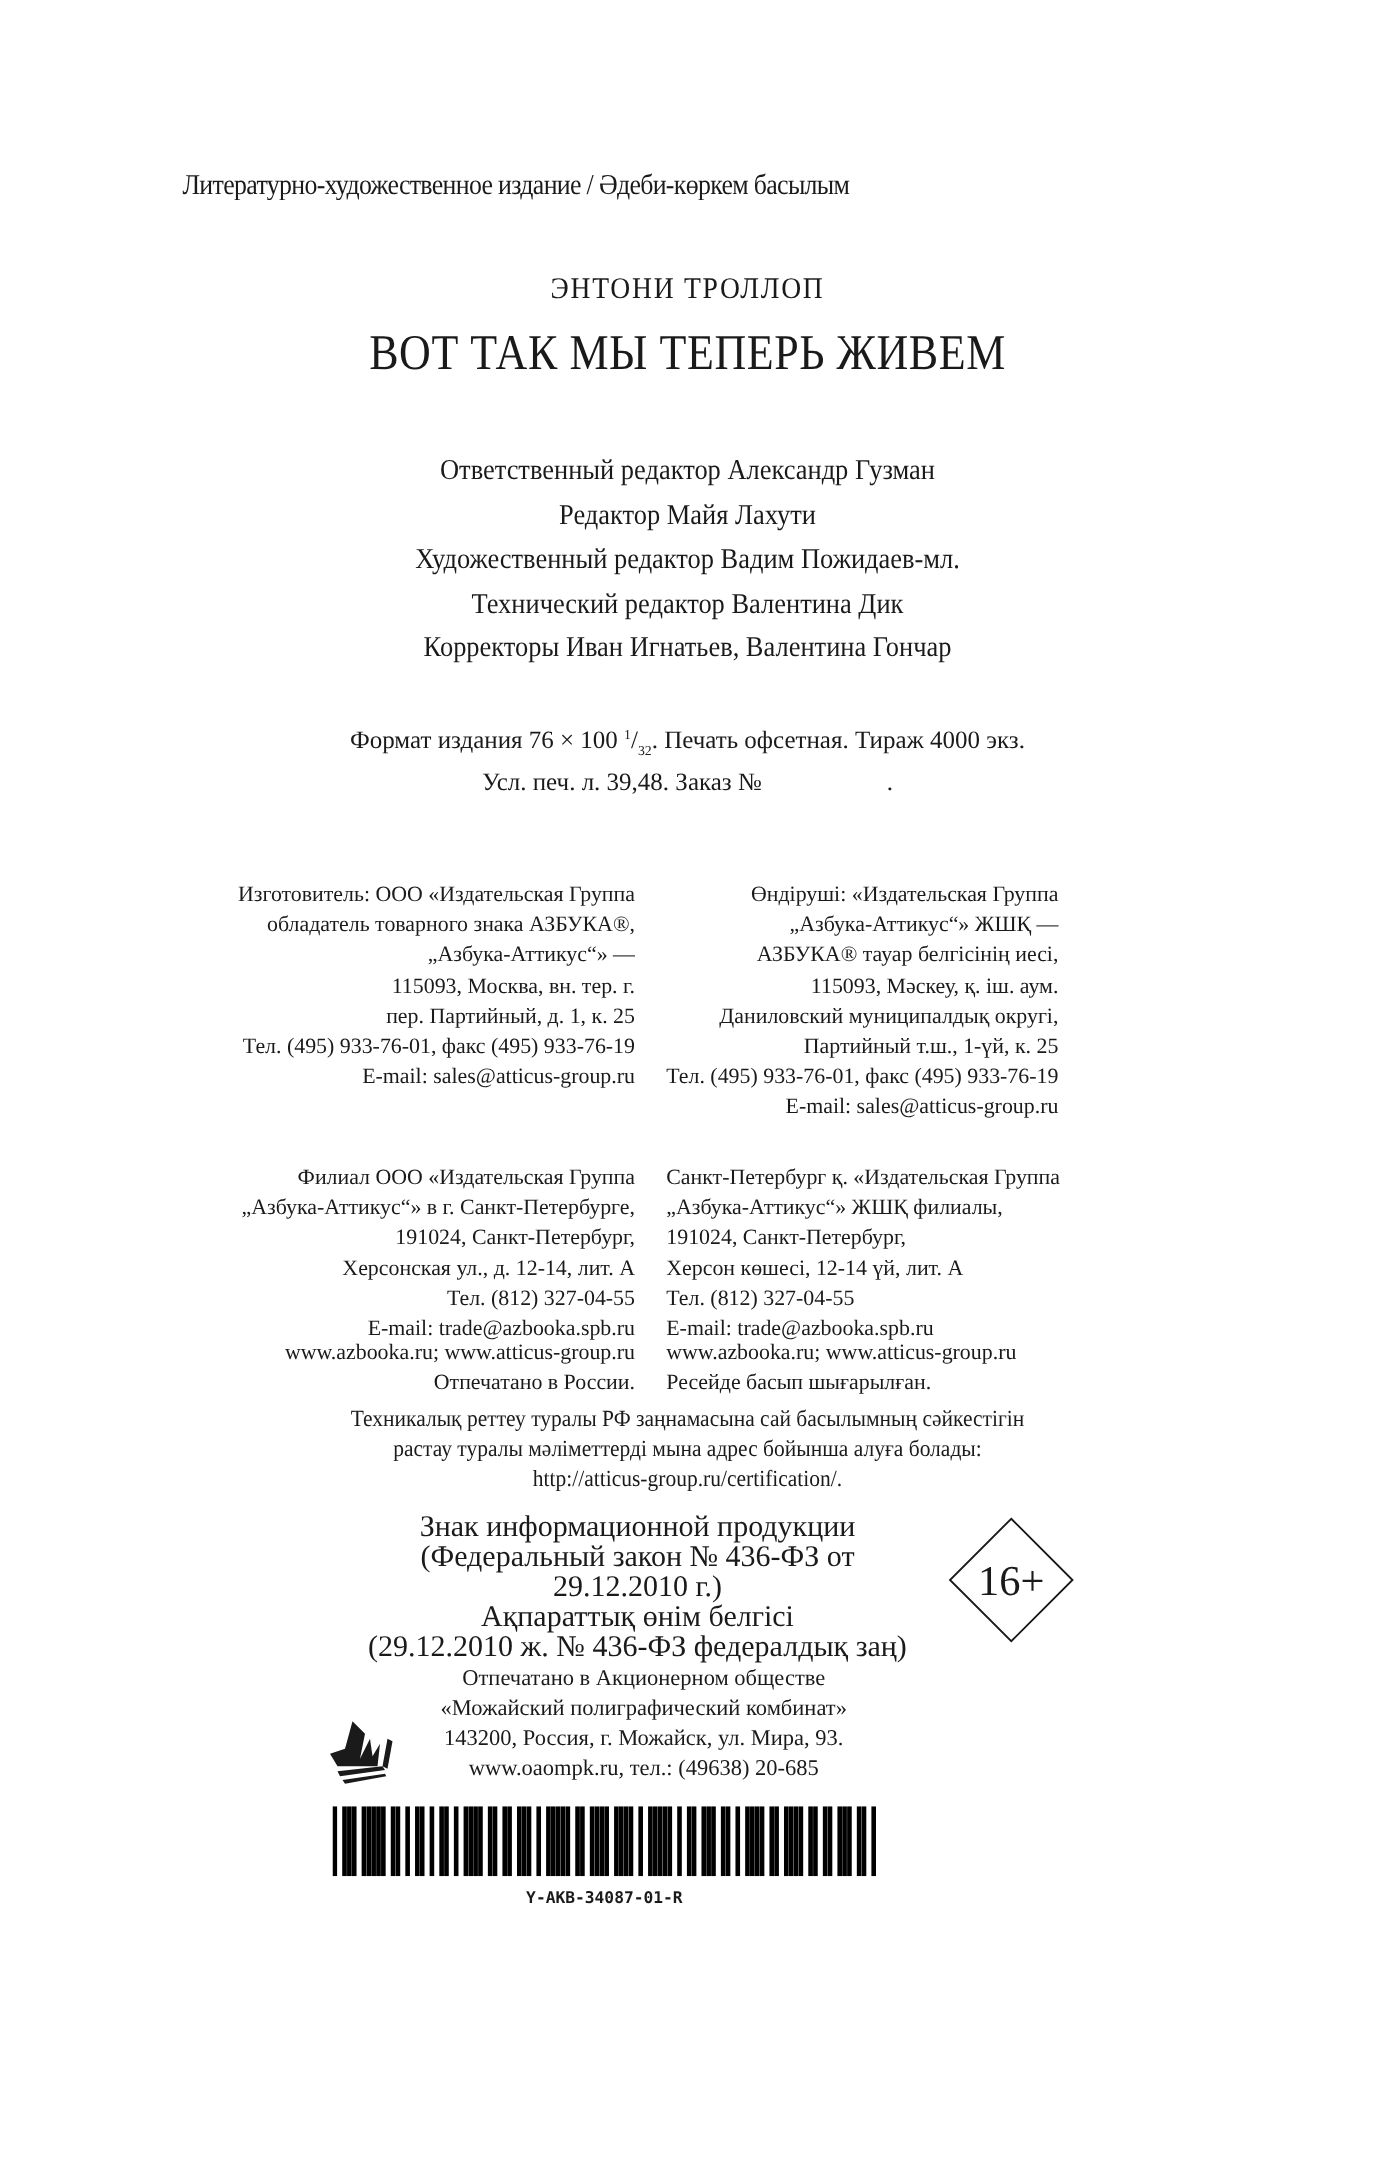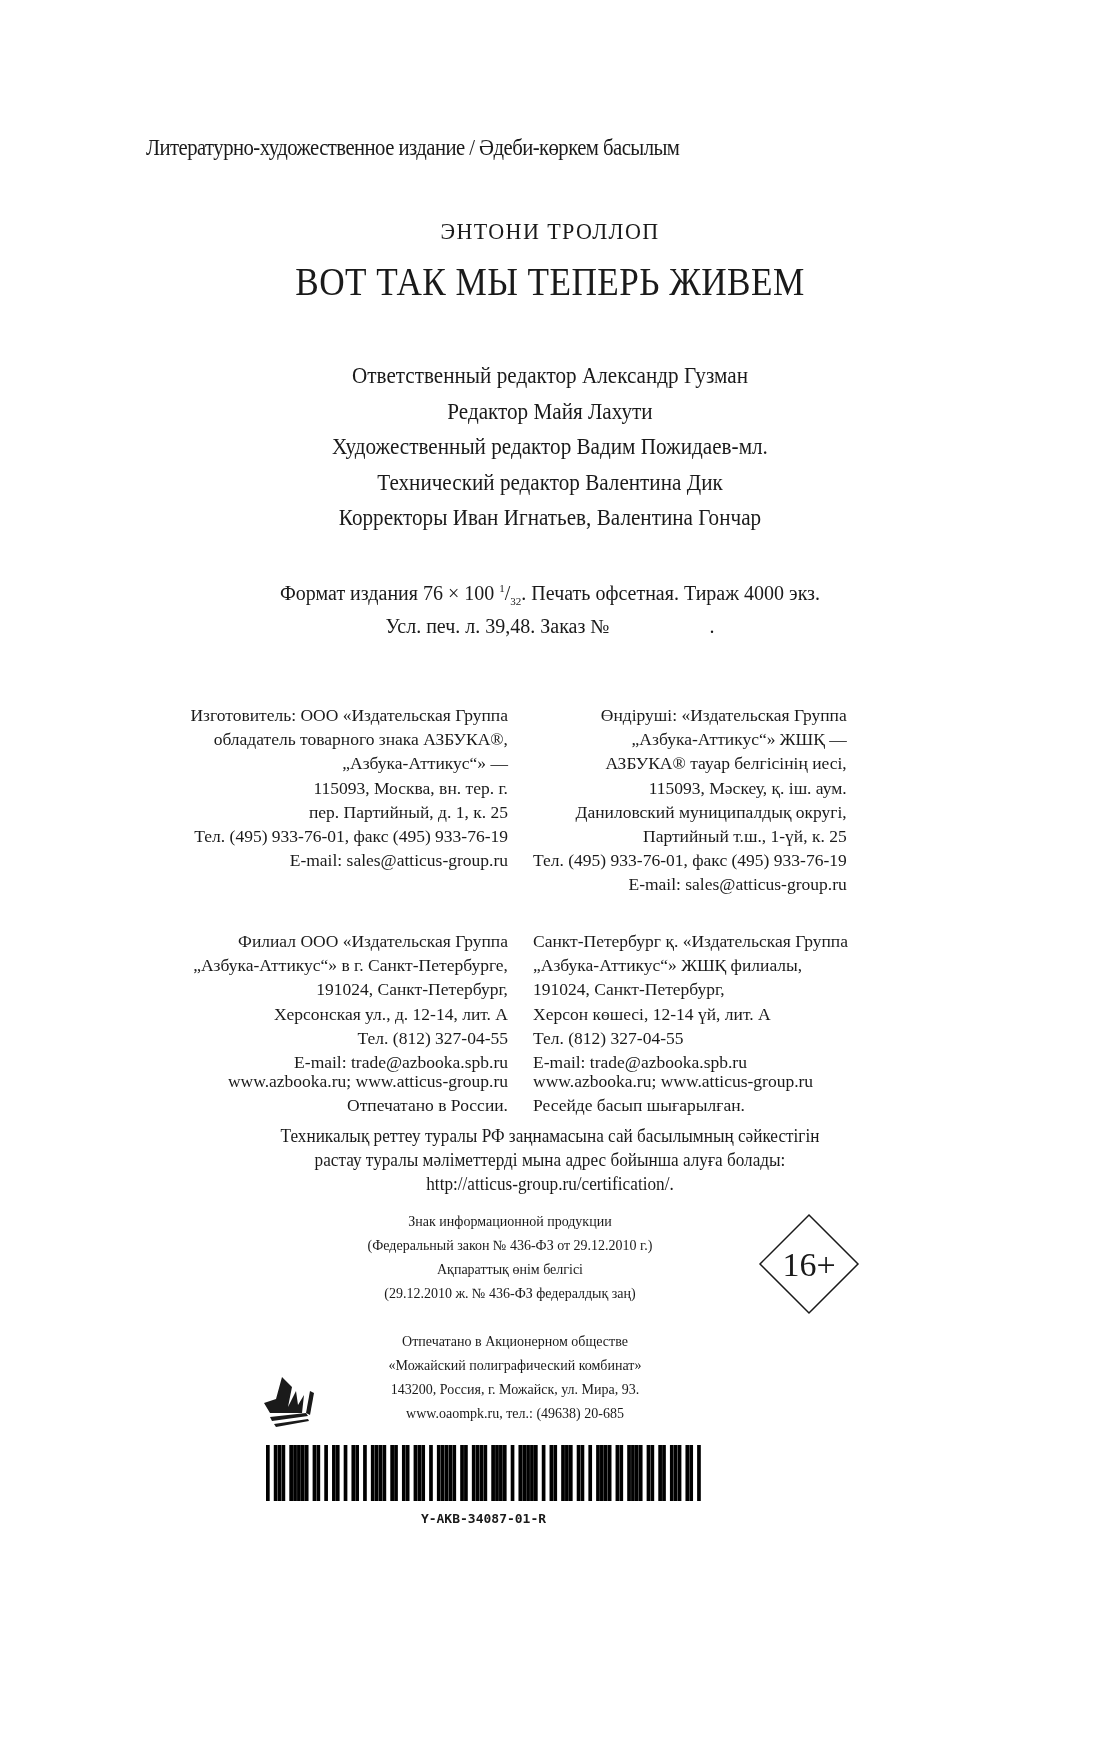--- a/index.html
+++ b/index.html
@@ -15,23 +15,23 @@
   .editors { top: 358px; font-size: 23px; line-height: 35.5px; transform: scaleX(0.92); }
   .print-info { top: 576px; font-size: 20px; line-height: 25px; }
   .print-info sup, .print-info sub { font-size: 11px; }
   .col { font-size: 17.5px; line-height: 24.2px; white-space: nowrap; }
   .col-left { right: 592px; text-align: right; }
   .col-right { left: 533px; text-align: left; }
   .block1 { top: 703px; text-align: right; }
   .block2 { top: 905px; margin-top: 24px; }
   .block3 { top: 1057px; margin-top: 12px; }
   .cert { top: 1124px; font-size: 18.5px; line-height: 24px; transform: scaleX(0.93); }
-  .infosign { top: 1210px; left: 280px; width: 460px; text-align: center; font-size: 14px; line-height: 24px; font-family: Liberation Serif, serif; }
+  .infosign { top: 1210px; left: 280px; width: 460px; text-align: center; font-size: 24px; line-height: 24px; font-family: Liberation Serif, serif; }
   .diamond-wrap { top: 1213px; left: 758px; width: 102px; height: 102px; }
-  .printer { top: 1330px; left: 300px; width: 430px; text-align: center; font-size: 14px; line-height: 24px; }
+  .printer { top: 1330px; left: 300px; width: 430px; text-align: center; font-size: 18px; line-height: 24px; }
   .logo { top: 1373px; left: 262px; width: 56px; height: 56px; }
   .barcode { top: 1445px; left: 266px; width: 435px; height: 56px; }
   .barcode-label { top: 1499px; left: 266px; width: 435px; text-align: center; font-family: "DejaVu Sans Mono", monospace; font-weight: bold; font-size: 13px; margin-top: 12px; }
   .order-blank { display: inline-block; width: 100px; }
 </style>
 </head>
 <body>
 
 <div class="abs genre">Литературно-художественное издание / Әдеби-көркем басылым</div>
 <div class="abs center author">ЭНТОНИ ТРОЛЛОП</div>

